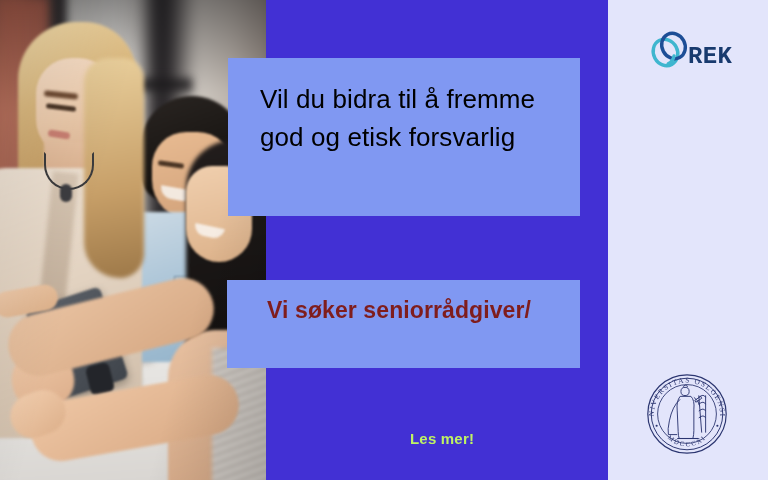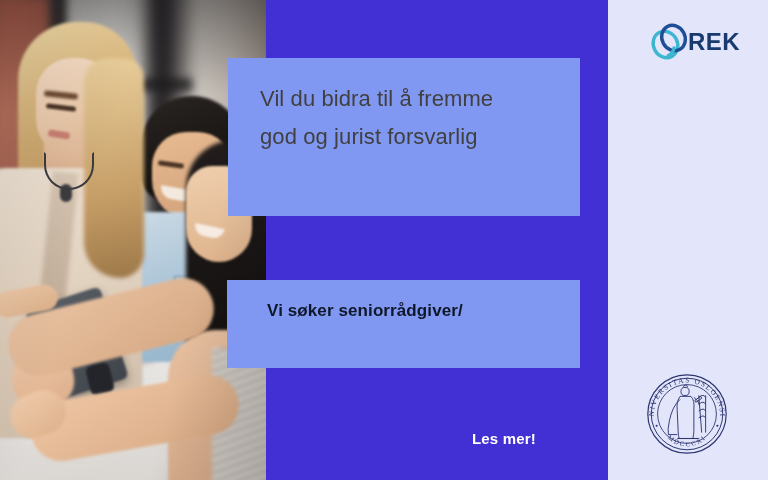--- a/index.html
+++ b/index.html
@@ -388,59 +388,60 @@
     position: absolute;
     background: #8098f2;
     box-sizing: border-box;
   }
   .card-headline {
     left: 228px; top: 58px;
     width: 352px; height: 158px;
     padding: 22px 30px 0 32px;
   }
   .card-headline .ln {
-    color: #404040;
-    font-size: 22px;
+    color: #000000;
+    font-size: 26px;
     line-height: 38px;
     font-weight: 400;
     letter-spacing: .1px;
     white-space: nowrap;
   }
   .card-role {
     left: 227px; top: 280px;
     width: 353px; height: 88px;
     padding: 15px 24px 0 40px;
   }
   .card-role .ln {
-    color: #0f172a;
-    font-size: 17px;
+    color: #7f1d1d;
+    font-size: 23px;
     line-height: 31px;
     font-weight: 700;
     letter-spacing: .1px;
     white-space: nowrap;
   }
 
   .cta {
     position: absolute;
-    left: 424px; top: 430px;
+    left: 410px; top: 430px;
     width: 160px;
-    text-align: center;
-    color: #ffffff;
+    text-align: left;
+    color: #bef264;
     font-size: 15px;
     font-weight: 700;
     letter-spacing: .2px;
   }
 
   
   .rek-logo {
     position: absolute;
-    left: 650px; top: 20px;
+    left: 650px; top: 26px;
     width: 90px; height: 44px;
     display: flex;
-    align-items: center;
+    align-items: flex-end;
+    font-family: Liberation Mono, monospace;
   }
   .rek-mark { width: 40px; height: 40px; flex: 0 0 auto; }
   .rek-text {
     color: #183a6e;
     font-size: 24px;
     font-weight: 700;
     letter-spacing: .4px;
     margin-left: -2px;
   }
 
@@ -503,21 +504,21 @@
 
     <div class="ph-shade"></div>
   </div>
 
   <div class="blue-panel"></div>
 
   <div class="right-panel"></div>
 
   <div class="card card-headline">
     <div class="ln">Vil du bidra til å fremme</div>
-    <div class="ln">god og jurist forsvarlig</div>
+    <div class="ln">god og etisk forsvarlig</div>
   </div>
 
   <div class="card card-role">
     <div class="ln">Vi søker seniorrådgiver/</div>
   </div>
 
   <div class="cta">Les mer!</div>
 
   <div class="rek-logo">
     <svg class="rek-mark" viewBox="0 0 40 40">

